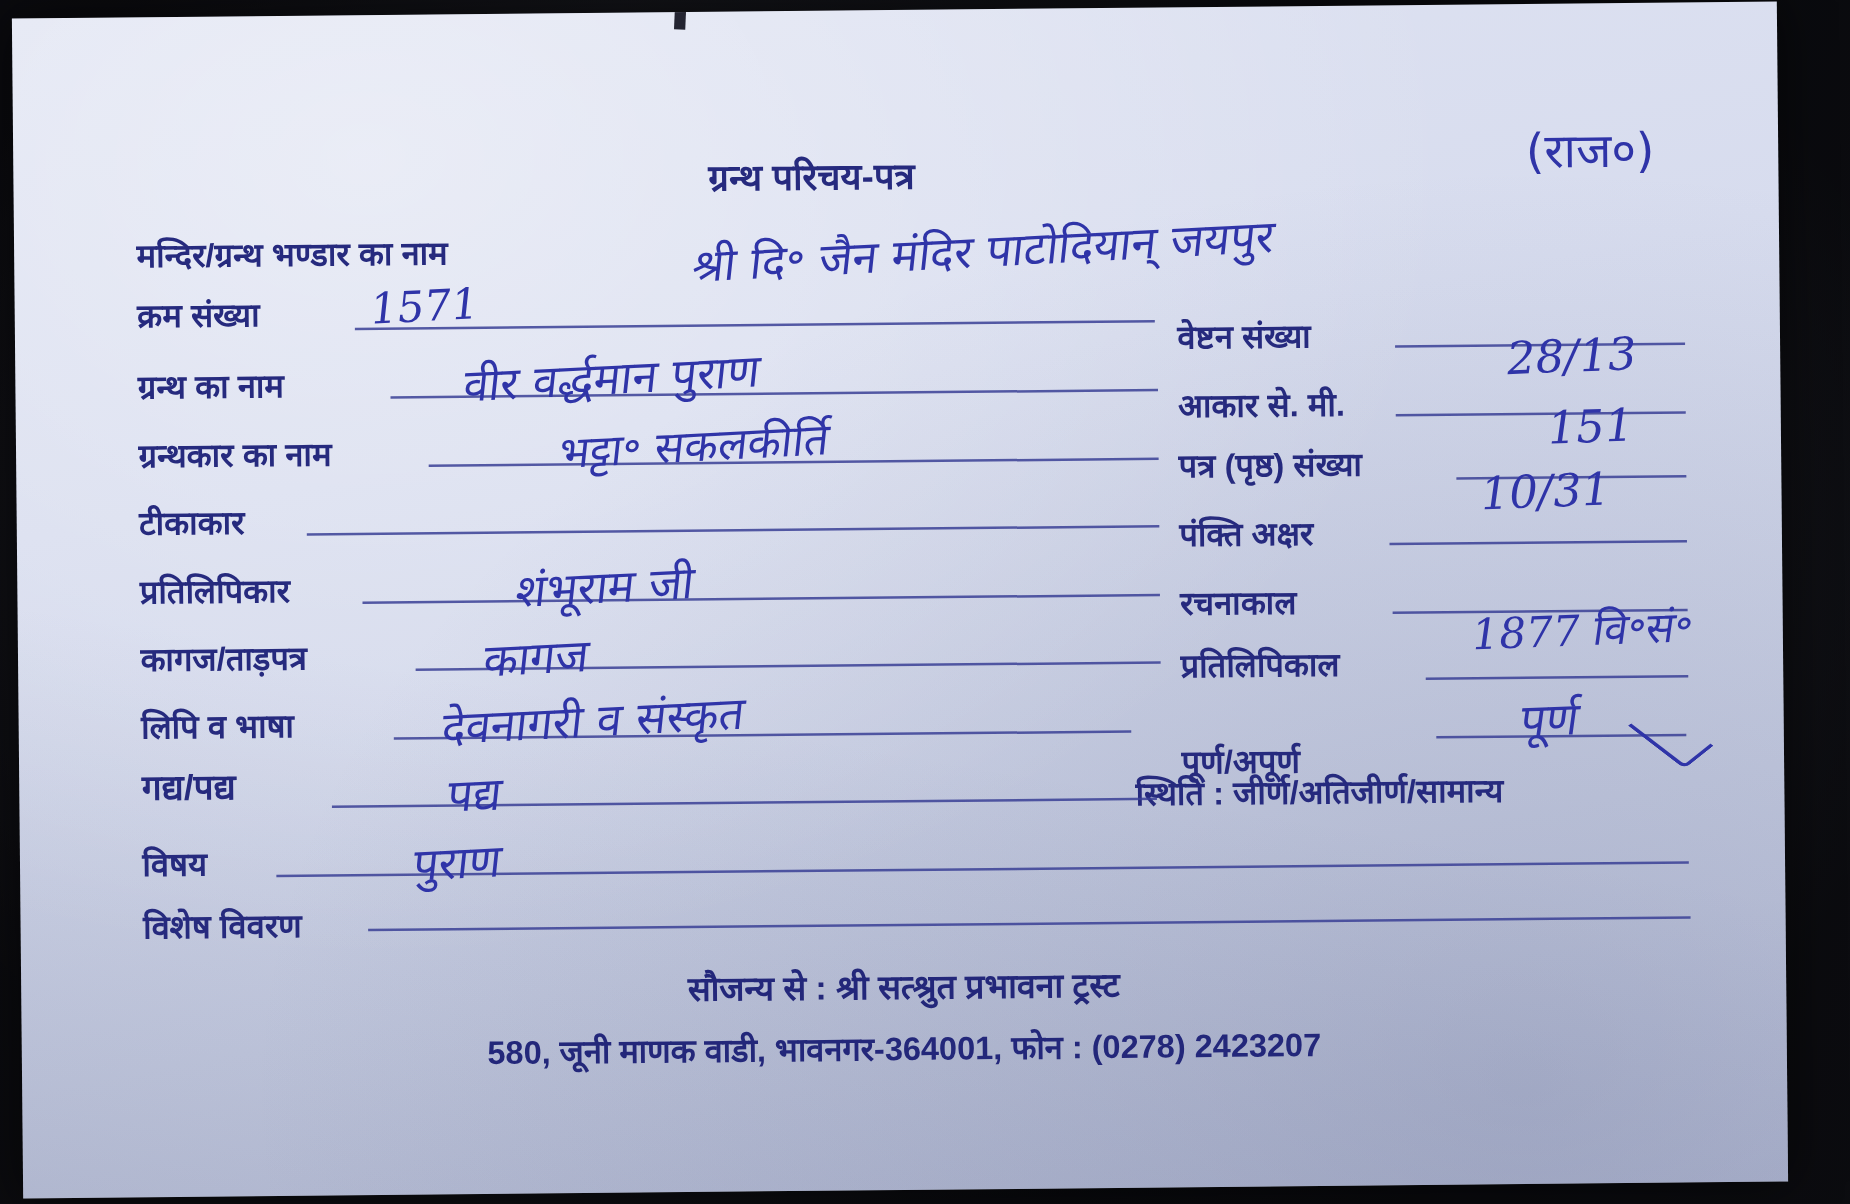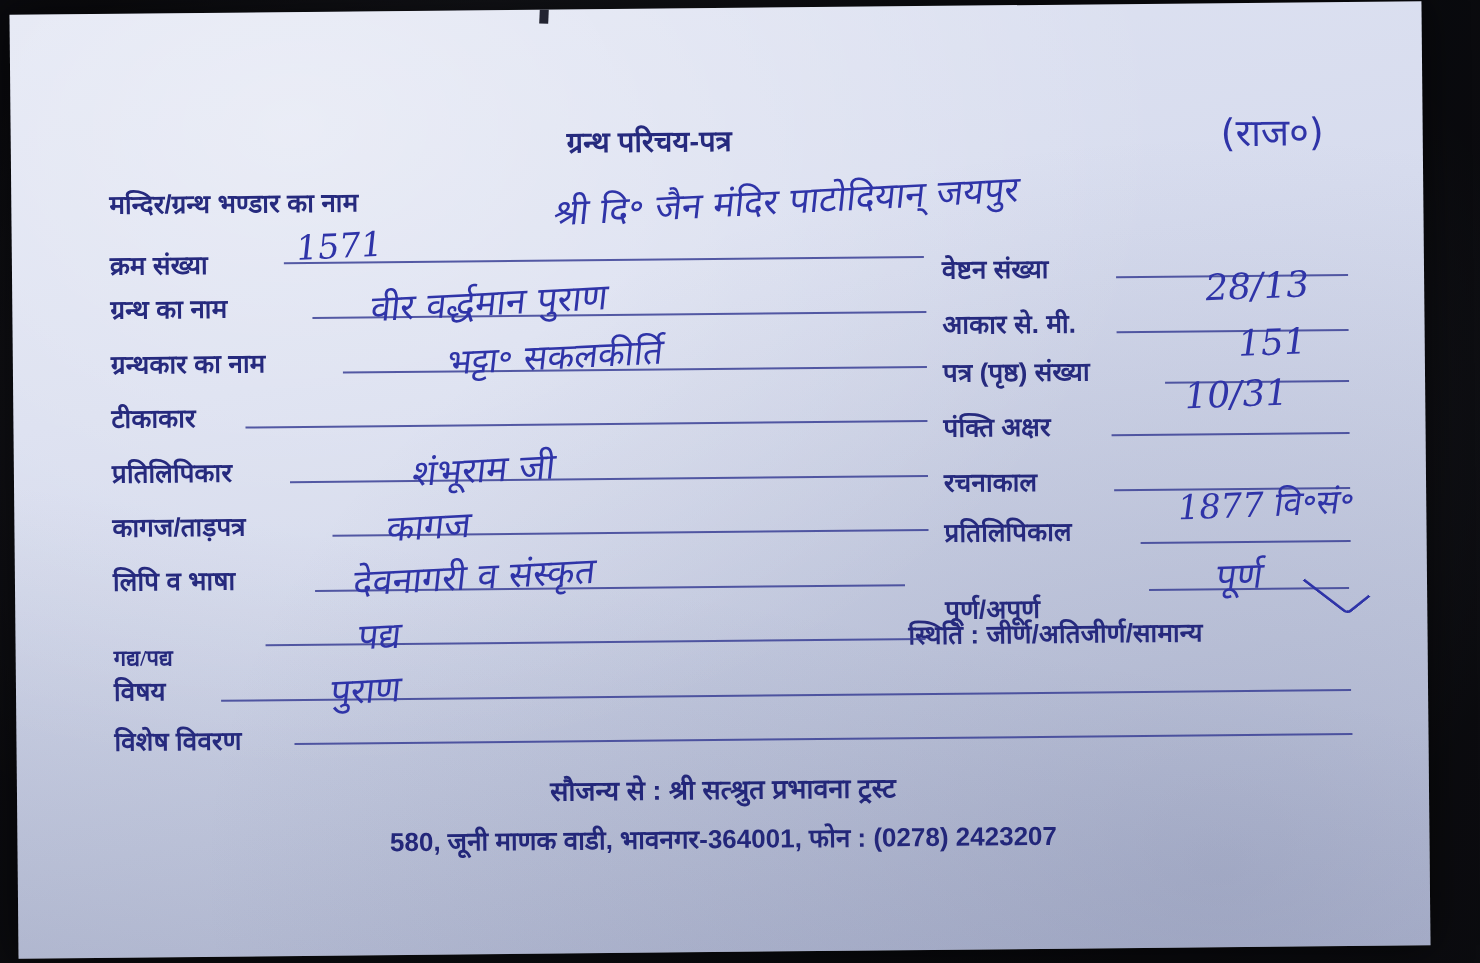--- a/index.html
+++ b/index.html
@@ -128,31 +128,31 @@
 </head>
 <body>
 
 <div id="photo-bg"></div>
 
 <div id="card">
   <div class="edge-notch"></div>
 
   <div class="printed" id="doc-title">ग्रन्थ परिचय-पत्र</div>
 
-  <div class="hand" style="left:1210px; top:90px; font-size:38px;margin-top:12px;">(राज०)</div>
+  <div class="hand" style="left:1210px; top:90px; font-size:38px;">(राज०)</div>
 
   <div class="printed" style="left:98px; top:172px; font-size:26px;">मन्दिर/ग्रन्थ भण्डार का नाम</div>
-  <div class="printed" style="left:98px; top:233px; font-size:26px;">क्रम संख्या</div>
+  <div class="printed" style="left:98px; top:220px; font-size:26px;">क्रम संख्या</div>
   <div class="printed" style="left:98px; top:277px; font-size:26px;">ग्रन्थ का नाम</div>
   <div class="printed" style="left:98px; top:332px; font-size:26px;">ग्रन्थकार का नाम</div>
   <div class="printed" style="left:98px; top:386px; font-size:26px;">टीकाकार</div>
   <div class="printed" style="left:98px; top:441px; font-size:26px;">प्रतिलिपिकार</div>
   <div class="printed" style="left:98px; top:495px; font-size:26px;">कागज/ताड़पत्र</div>
   <div class="printed" style="left:98px; top:549px; font-size:26px;">लिपि व भाषा</div>
-  <div class="printed" style="left:98px; top:628px; font-size:22px;font-family:Liberation Serif, serif;">गद्य/पद्य</div>
+  <div class="printed" style="left:98px; top:596px; font-size:28px;">गद्य/पद्य</div>
   <div class="printed" style="left:98px; top:659px; font-size:26px;">विषय</div>
   <div class="printed" style="left:98px; top:709px; font-size:26px;">विशेष विवरण</div>
 
   <div class="printed" style="left:930px; top:245px; font-size:26px;">वेष्टन संख्या</div>
   <div class="printed" style="left:930px; top:300px; font-size:26px;">आकार से. मी.</div>
   <div class="printed" style="left:930px; top:348px; font-size:26px;">पत्र (पृष्ठ) संख्या</div>
   <div class="printed" style="left:930px; top:403px; font-size:26px;">पंक्ति अक्षर</div>
   <div class="printed" style="left:930px; top:458px; font-size:26px;">रचनाकाल</div>
   <div class="printed" style="left:930px; top:508px; font-size:26px;">प्रतिलिपिकाल</div>
   <div class="printed" style="left:930px; top:585px; font-size:26px;">पूर्ण/अपूर्ण</div>

